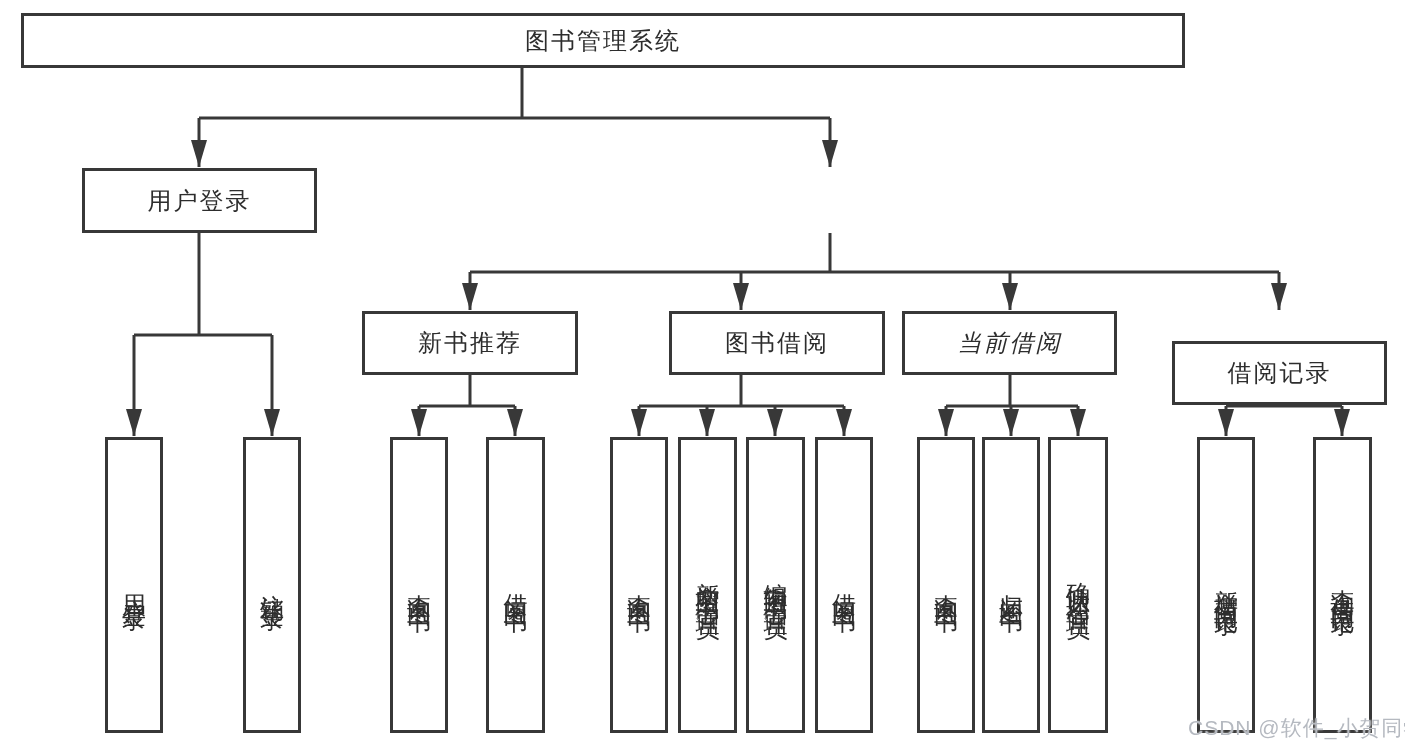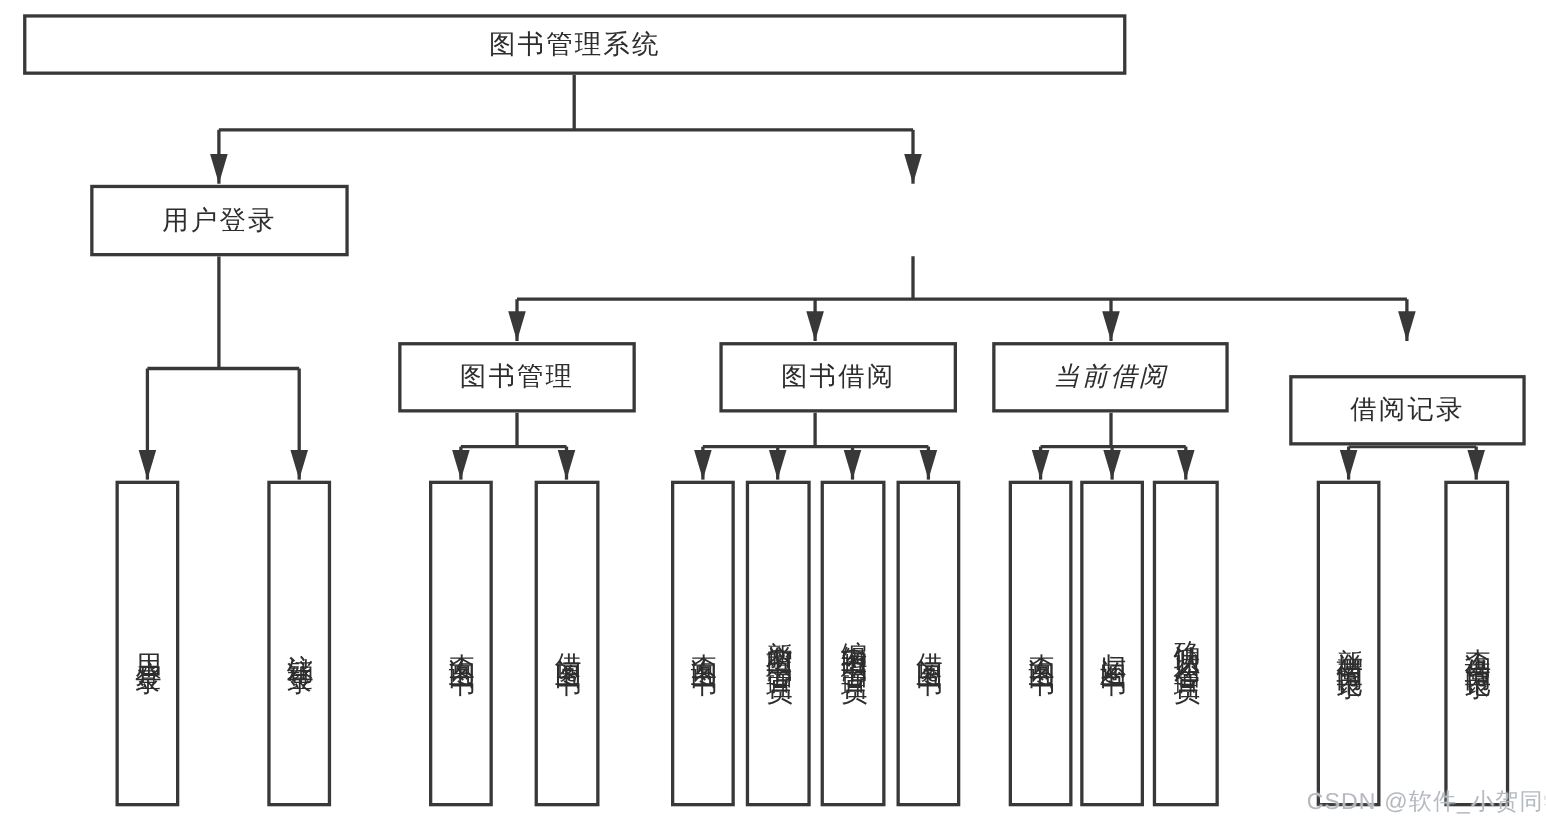--- a/index.html
+++ b/index.html
@@ -27,26 +27,26 @@
     font-size:24px;line-height:1;letter-spacing:2px;
     text-align:center;
   }
   .v{
     writing-mode:vertical-rl;
     text-orientation:mixed;
     letter-spacing:5px;
     font-size:24px;
   }
   
-  .n-root{left:21px;top:13px;width:1003px;height:55px;}
+  .n-root{left:21px;top:13px;width:1164px;height:55px;}
   .n-userlogin{left:82px;top:168px;width:235px;height:65px;}
   .n-bookmgmt{left:712px;top:168px;width:235px;height:65px;}
   .n-l3{top:311px;height:64px;}
   .n-nbr{left:362px;width:216px;}
-  .n-bb{left:654px;width:216px;}
+  .n-bb{left:669px;width:216px;}
   .n-cb{left:902px;width:215px;font-style:italic;}
   .n-br{left:1172px;width:215px;margin-top:30px;}
   .leaf{top:437px;height:296px;width:58px;}
   .lf-1{left:105px;}  .lf-2{left:243px;}
   .lf-3{left:390px;}  .lf-4{left:486px;width:59px;}
   .lf-5{left:610px;}  .lf-6{left:678px;width:59px;}
   .lf-7{left:746px;width:59px;}  .lf-8{left:815px;}
   .lf-9{left:917px;}  .lf-10{left:982px;}
   .lf-11{left:1048px;width:60px;}
   .lf-12{left:1197px;} .lf-13{left:1313px;width:59px;}
@@ -101,21 +101,21 @@
 
     <path d="M1279 375 V406 M1226 406 H1342"></path>
     <line x1="1226" y1="406" x2="1226" y2="436" marker-end="url(#arw)"></line>
     <line x1="1342" y1="406" x2="1342" y2="436" marker-end="url(#arw)"></line>
   </svg>
 
   <div class="box n-root">图书管理系统</div>
 
   <div class="box n-userlogin">用户登录</div>
 
-  <div class="box n-l3 n-nbr">图书管理</div>
+  <div class="box n-l3 n-nbr">新书推荐</div>
   <div class="box n-l3 n-bb">图书借阅</div>
   <div class="box n-l3 n-cb">当前借阅</div>
   <div class="box n-l3 n-br">借阅记录</div>
 
   <div class="box leaf v lf-1">用户登录</div>
   <div class="box leaf v lf-2">注销登录</div>
 
   <div class="box leaf v lf-3">查询图书</div>
   <div class="box leaf v lf-4">借阅图书</div>
 

